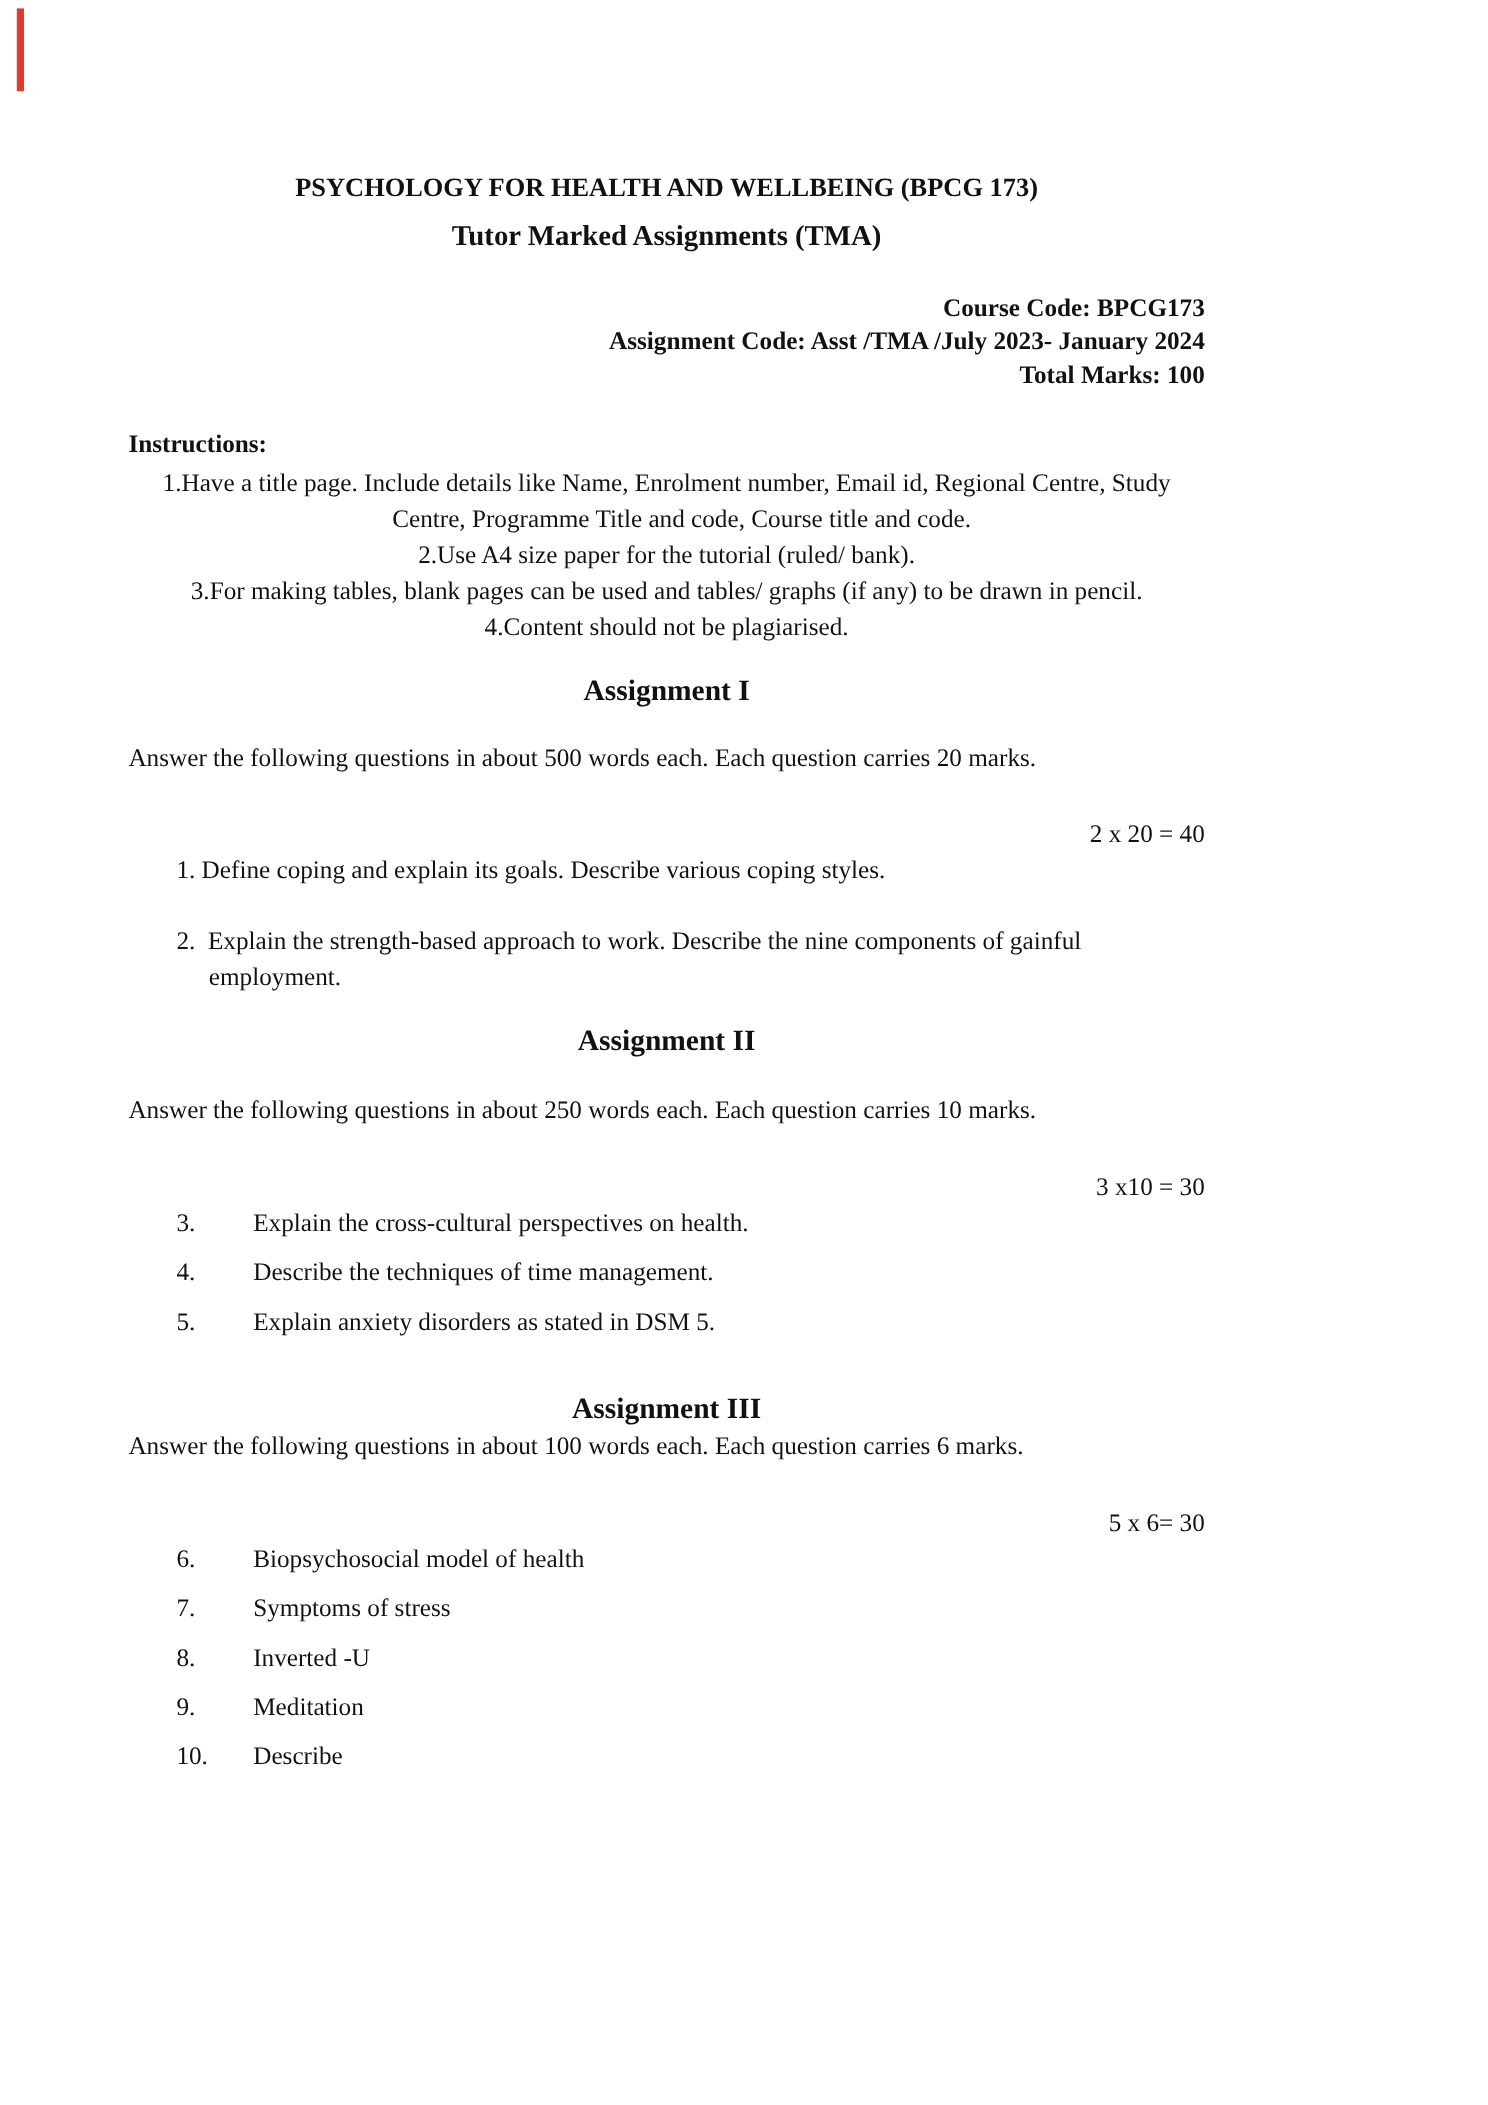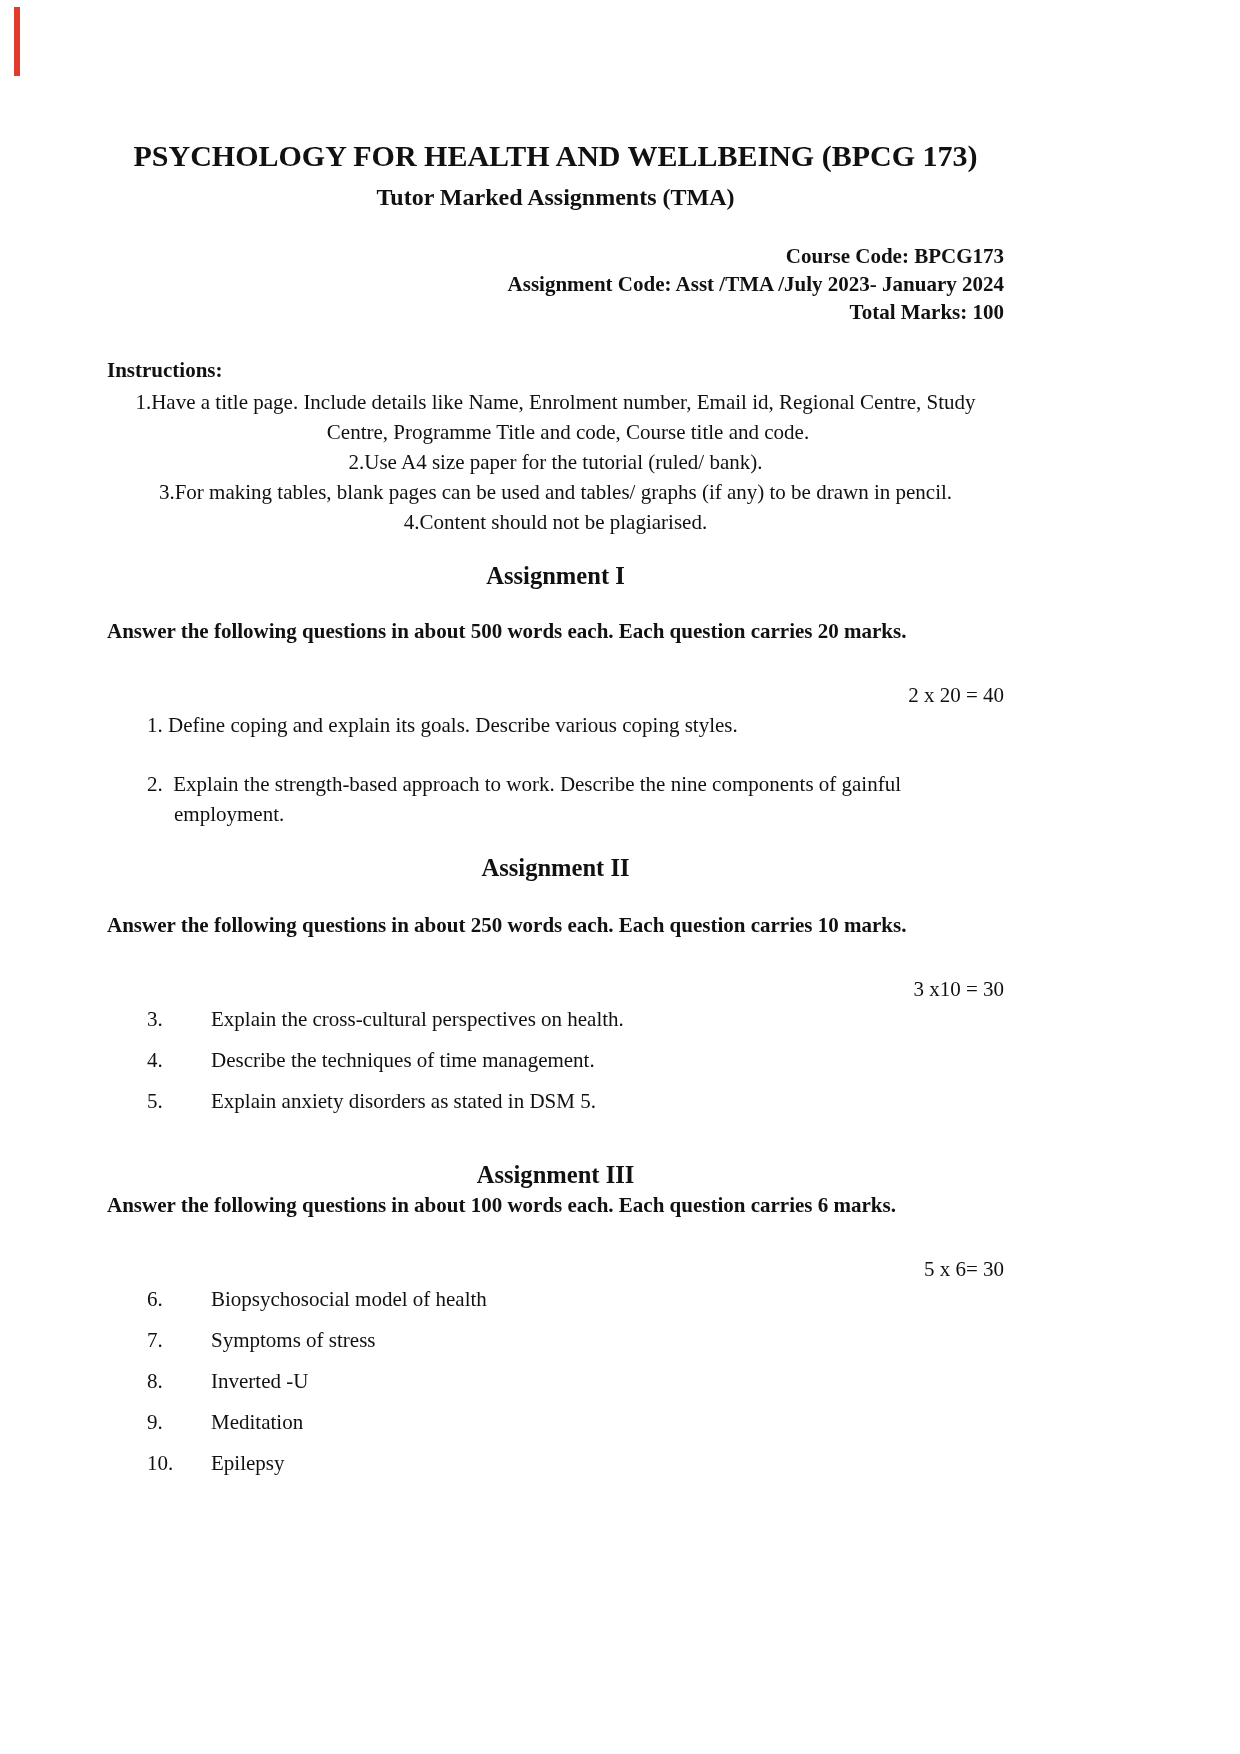--- a/index.html
+++ b/index.html
@@ -26,21 +26,21 @@
   }
   .content {
     padding: 0 236px 0 107px;
   }
   p, h1, h2, h3 { margin: 0; }
 
   .doc-title {
     margin-top: 142px;
     text-align: center;
     font-weight: bold;
-    font-size: 30px;
+    font-size: 22px;
     line-height: 27px;
   }
   .doc-subtitle {
     margin-top: 15px;
     text-align: center;
     font-weight: bold;
     font-size: 24px;
     line-height: 27px;
   }
   .codes {
@@ -72,21 +72,21 @@
   .assignment-heading {
     text-align: center;
     font-weight: bold;
     line-height: 30px;
   }
   .sec1 .assignment-heading { margin-top: 24px; text-align: center; }
   .sec2 .assignment-heading { margin-top: 24px; }
   .sec3 .assignment-heading { margin-top: 44px; }
 
   .direction {
-    font-weight: bold;
+    font-weight: normal;
     line-height: 30px;
   }
   .sec1 .direction { margin-top: 25px; }
   .sec2 .direction { margin-top: 27px; }
   .sec3 .direction { margin-top: 0; }
 
   .marks {
     text-align: right;
     line-height: 30px;
     margin-top: 34px;
@@ -185,18 +185,18 @@
       <p class="q q-row">
           <span class="qnum">8.</span>
           <span class="qtxt">Inverted -U</span>
         </p>
       <p class="q q-row">
           <span class="qnum">9.</span>
           <span class="qtxt">Meditation</span>
         </p>
       <p class="q q-row">
           <span class="qnum">10.</span>
-          <span class="qtxt">Epilepsy</span>
+          <span class="qtxt">Describe</span>
         </p>
     </section>
 
   </div>
 </div>
 
 </body></html>

